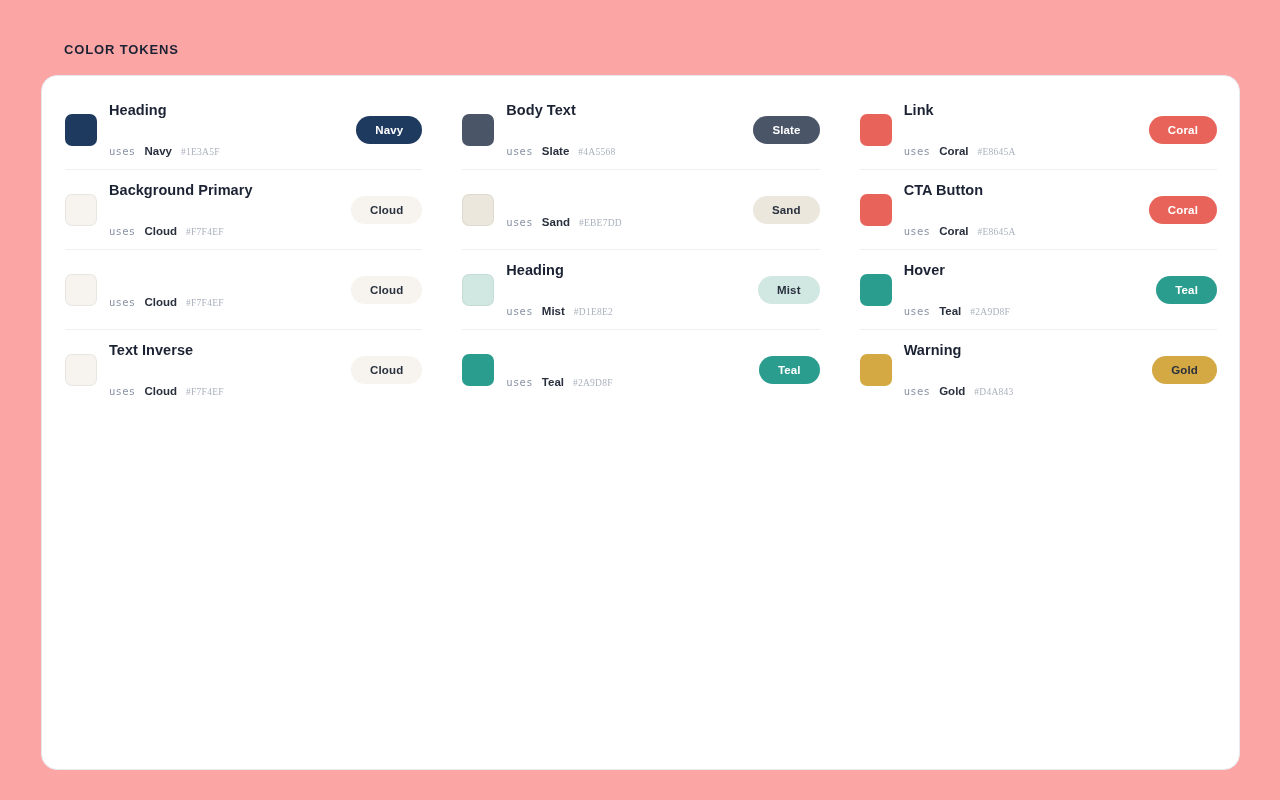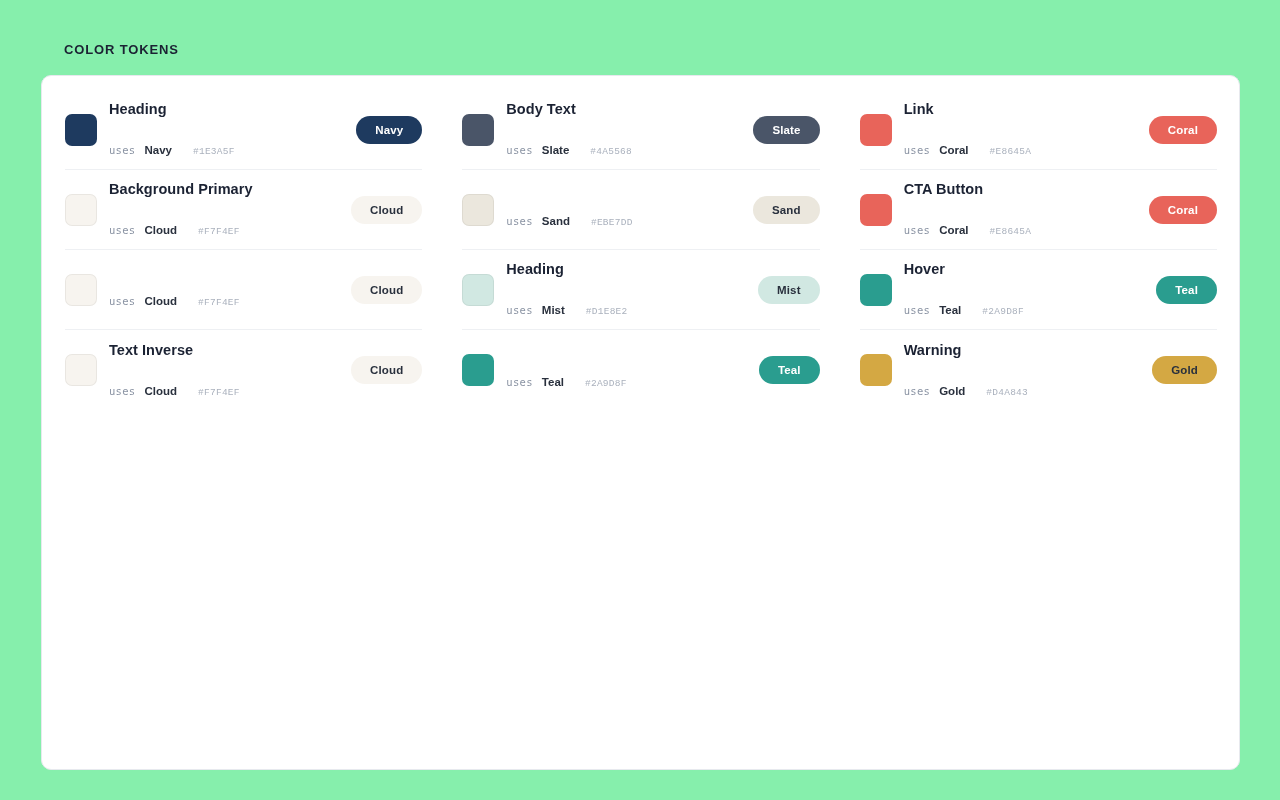--- a/index.html
+++ b/index.html
@@ -9,21 +9,21 @@
     height: 800px;
     background: #f7f8fa;
     font-family: "Liberation Sans", sans-serif;
     -webkit-font-smoothing: antialiased;
   }
 
   .page {
     position: relative;
     width: 1280px;
     height: 800px;
-    background: #86efac;
+    background: #fca5a5;
   }
 
   .page-title {
     position: absolute;
     left: 64px;
     top: 42px;
     font-size: 13px;
     font-weight: bold;
     letter-spacing: 0.85px;
     color: #1b2233;
@@ -31,21 +31,21 @@
   }
 
   .card {
     position: absolute;
     left: 41px;
     top: 75px;
     width: 1199px;
     height: 695px;
     background: #ffffff;
     border: 1px solid #e7e9ee;
-    border-radius: 10px;
+    border-radius: 16px;
   }
 
   .grid {
     position: absolute;
     left: 23px;
     top: 14px;
     width: 1152px;
     display: grid;
     grid-template-columns: repeat(3, 1fr);
     column-gap: 40px;
@@ -115,22 +115,22 @@
 
   .usage-role {
     margin-left: 9px;
     font-family: "Liberation Sans", sans-serif;
     font-size: 11.5px;
     font-weight: bold;
     color: #29303d;
   }
 
   .usage-hex {
-    margin-left: 21px;
-    font-family: Liberation Mono, monospace;
+    margin-left: 9px;
+    font-family: Liberation Serif, serif;
     font-size: 9.5px;
     color: #aab1bd;
     letter-spacing: 0.25px;
   }
 
   .pill-cell {
     flex: 0 0 auto;
     display: flex;
     justify-content: flex-end;
     align-items: center;

